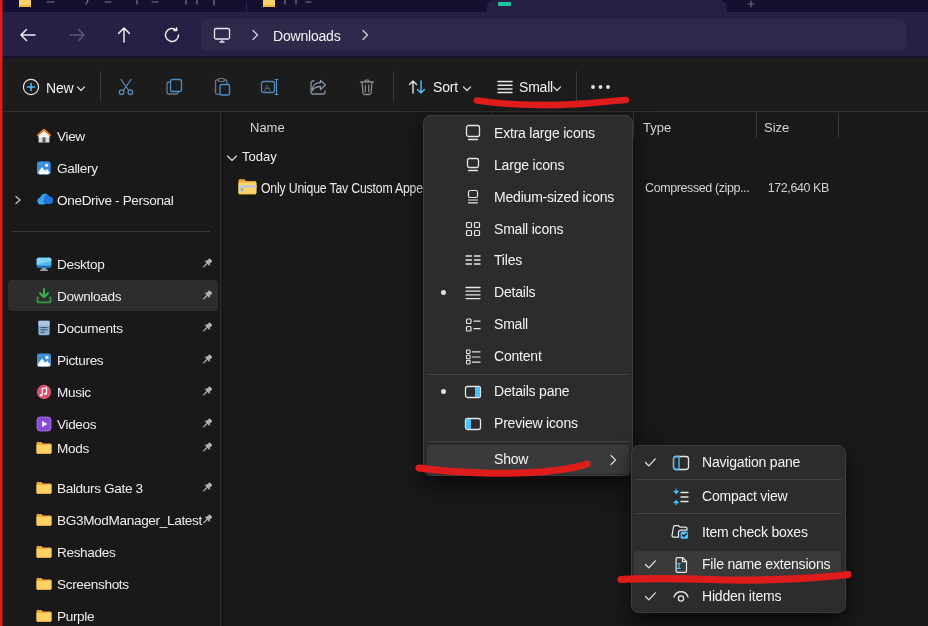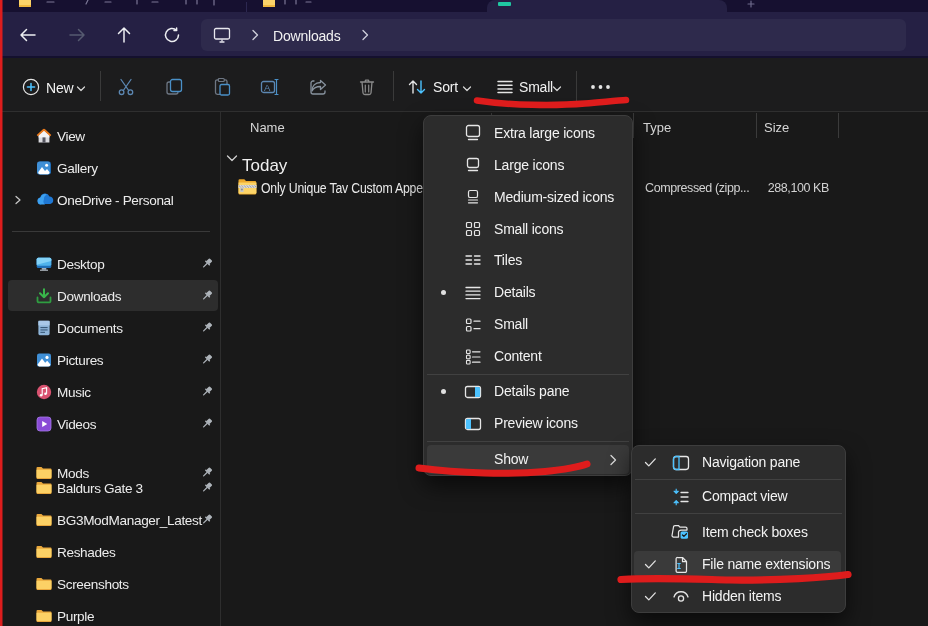--- a/index.html
+++ b/index.html
@@ -295,21 +295,21 @@
       </span>
       <span class="slab">Videos</span>
       <svg class="pin" viewBox="0 0 14 14">
         <g transform="rotate(45 7 6)" fill="#aeb4ba">
           <rect x="4.7" y="0.8" width="4.6" height="4.6" rx="0.9"></rect>
           <rect x="3.5" y="5" width="7" height="1.7" rx="0.85"></rect>
           <path d="M7 6.7 v5.2" stroke="#aeb4ba" stroke-width="1.3" stroke-linecap="round"></path>
         </g>
       </svg>
     </div>
-    <div class="srow" style="top:457px;padding-left:48px;">
+    <div class="srow" style="top:432px;padding-left:48px;">
       <span class="sicon">
         <svg width="16" height="16" viewBox="0 0 16 16">
           <path d="M0.5 3 a1 1 0 0 1 1 -1 h4 l1.5 1.6 h7.5 a1 1 0 0 1 1 1 v8.4 a1 1 0 0 1 -1 1 h-13 a1 1 0 0 1 -1 -1 z" fill="#e9a73c"></path>
           <path d="M0.5 4.8 h15 v7.2 a1 1 0 0 1 -1 1 h-13 a1 1 0 0 1 -1 -1 z" fill="#fcd165"></path>
         </svg>
       </span>
       <span class="slab">Mods</span>
       <svg class="pin" viewBox="0 0 14 14">
         <g transform="rotate(45 7 6)" fill="#aeb4ba">
           <rect x="4.7" y="0.8" width="4.6" height="4.6" rx="0.9"></rect>
@@ -383,33 +383,33 @@
 <div class="abs hdr" style="left:643px;top:120px;">Type</div>
 <div class="abs hdr" style="left:764px;top:120px;">Size</div>
 <div class="abs hsep" style="left:491px;"></div>
 <div class="abs hsep" style="left:633px;"></div>
 <div class="abs hsep" style="left:756px;"></div>
 <div class="abs hsep" style="left:838px;"></div>
 
 <svg width="12" height="12" style="left:226px;top:152px;" viewBox="0 0 12 12">
  <path d="M1.5 4 l4.5 4.5 l4.5 -4.5" stroke="#d0d0d0" stroke-width="1.3" fill="none" stroke-linecap="round" stroke-linejoin="round"></path>
 </svg>
-<div class="abs" style="left:242px;top:156px;color:#f0f0f0;font-size:17px;">Today</div>
+<div class="abs" style="left:242px;top:149px;color:#f0f0f0;font-size:13px;">Today</div>
 
 <svg width="19" height="17" style="left:238px;top:178px;" viewBox="0 0 19 17">
  <path d="M0.5 2.5 a1.2 1.2 0 0 1 1.2 -1.2 h4.6 l1.7 1.8 h9 a1.2 1.2 0 0 1 1.2 1.2 v11 a1.2 1.2 0 0 1 -1.2 1.2 h-15.3 a1.2 1.2 0 0 1 -1.2 -1.2 z" fill="#eda92d"></path>
  <path d="M0.5 4.6 h18 v9.9 a1.2 1.2 0 0 1 -1.2 1.2 h-15.6 a1.2 1.2 0 0 1 -1.2 -1.2 z" fill="#fcd468"></path>
  <rect x="0.5" y="7" width="18" height="3" fill="#d9d9d9"></rect>
  <path d="M1 7.4 l2 2.4 M3.6 7.4 l2 2.4 M6.2 7.4 l2 2.4 M8.8 7.4 l2 2.4 M11.4 7.4 l2 2.4 M14 7.4 l2 2.4 M16.6 7.4 l1.6 2" stroke="#8f8f8f" stroke-width="0.8"></path>
  <rect x="2.2" y="8.4" width="3.4" height="5.6" rx="0.6" fill="#c9c9c9"></rect>
  <circle cx="3.9" cy="11.6" r="1" fill="#8a8a8a"></circle>
 </svg>
 <div class="abs" style="left:261px;top:180px;width:163px;overflow:hidden;color:#ebebeb;font-size:14px;white-space:nowrap;letter-spacing:-0.2px;transform:scaleX(0.875);transform-origin:0 0;width:186px;">Only Unique Tav Custom Appe</div>
 <div class="abs" style="left:645px;top:181px;width:104px;overflow:hidden;white-space:nowrap;color:#d2d2d2;font-size:12.5px;letter-spacing:-0.4px;">Compressed (zipp...</div>
-<div class="abs" style="left:729px;top:181px;width:100px;text-align:right;color:#d2d2d2;font-size:12.5px;letter-spacing:-0.4px;">288,100 KB</div>
+<div class="abs" style="left:729px;top:181px;width:100px;text-align:right;color:#d2d2d2;font-size:12.5px;letter-spacing:-0.4px;">172,640 KB</div>
 
 <div class="abs" id="vmenu"></div>
 <div id="vm">
     <svg class="abs" width="18" height="18" style="left:464px;top:124.30000000000001px;" viewBox="0 0 18 18">
       <rect x="2.5" y="1.5" width="13" height="11" rx="2" stroke="#e6e6e6" stroke-width="1.3" fill="none"></rect>
       <path d="M4.5 15.5 h9" stroke="#e6e6e6" stroke-width="1.3" stroke-linecap="round"></path>
     </svg>
     <div class="mtext" style="left:494px;top:124.80000000000001px;">Extra large icons</div>
     <svg class="abs" width="18" height="18" style="left:464px;top:156.2px;" viewBox="0 0 18 18">
       <rect x="3.5" y="2.5" width="11" height="9" rx="1.8" stroke="#e6e6e6" stroke-width="1.3" fill="none"></rect>

